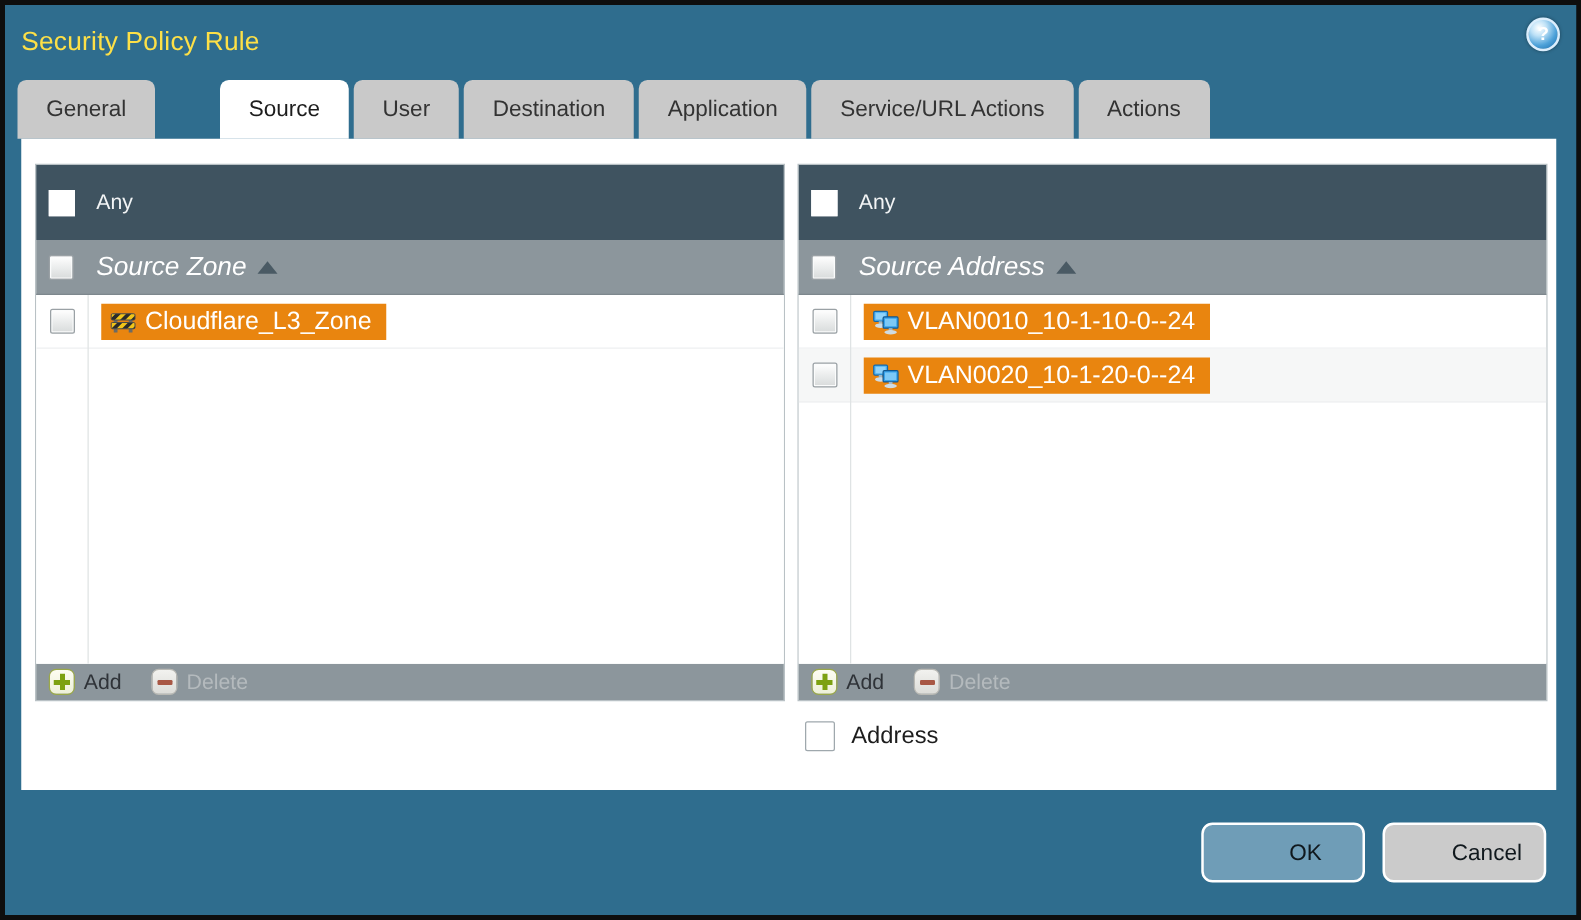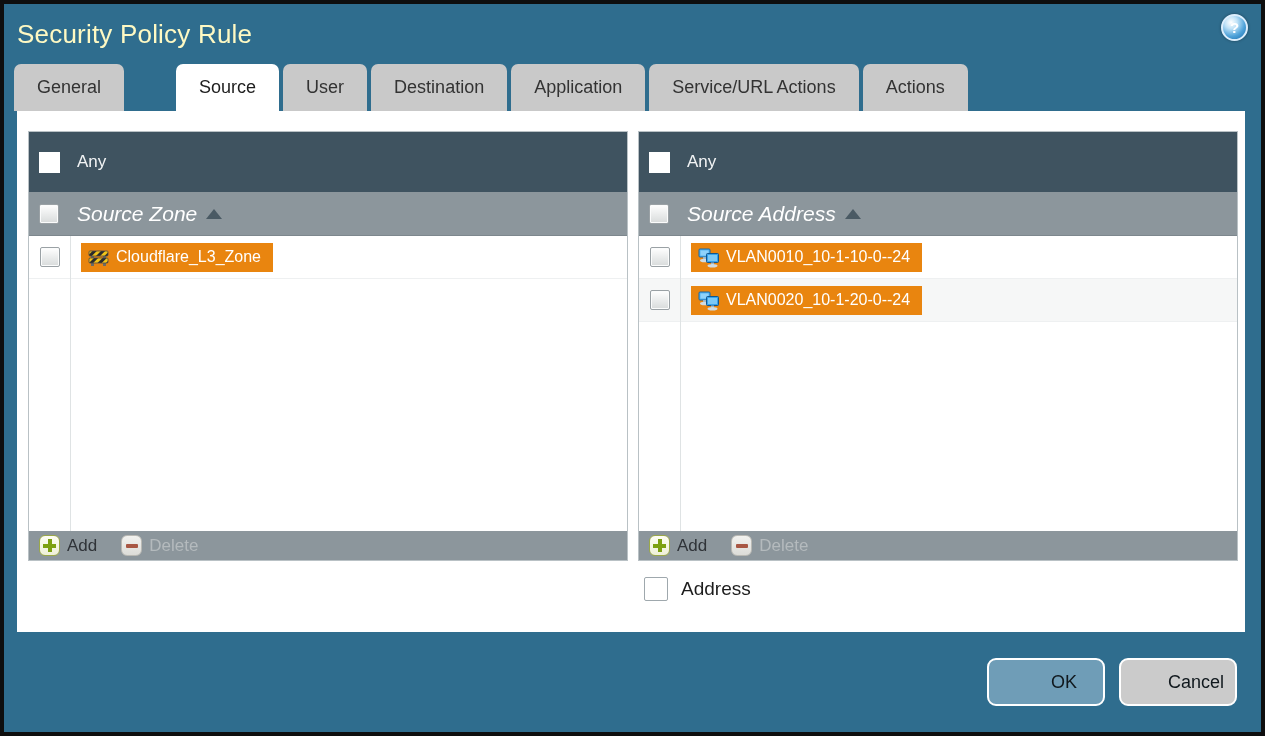--- a/index.html
+++ b/index.html
@@ -4,21 +4,21 @@
 <style>
   * { margin:0; padding:0; box-sizing:border-box; }
   html,body { width:1265px; height:736px; }
   body { font-family:"Liberation Sans", sans-serif; }
 
   .frame { width:1265px; height:736px; background:#0e0e0e; padding:4px; }
   .dialog { position:relative; width:100%; height:100%; background:#2f6d8e; overflow:hidden; }
 
   
   .titlebar { height:60px; display:flex; align-items:center; padding-left:13px; }
-  .titlebar .title { color:#fef9c3; font-size:26px; letter-spacing:.2px; }
+  .titlebar .title { color:#fde047; font-size:21px; letter-spacing:.2px; }
   .help-btn { position:absolute; top:10px; right:13px; width:27px; height:27px; border-radius:50%;
     background:radial-gradient(circle at 35% 28%, #ffffff 0%, #bfe2f7 28%, #4ea2d9 62%, #1668a8 100%);
     border:2px solid #dceefc; color:#ffffff; font-size:15px; font-weight:bold;
     display:flex; align-items:center; justify-content:center; cursor:pointer;
     box-shadow:0 0 3px rgba(0,0,0,.4); }
 
   
   .tabs { display:flex; gap:4px; padding-left:10px; height:47px; }
   .tab { background:#c9c9c9; color:#333; font-size:18px; border-radius:7px 7px 0 0;
     padding:0 23px; display:flex; align-items:center; cursor:pointer; white-space:nowrap; }
@@ -43,21 +43,21 @@
     background:linear-gradient(180deg,#ffffff 0%,#e9ebeb 55%,#d8dbdb 100%);
     box-shadow:inset 0 0 0 1px #fbfcfc; cursor:pointer; flex:none; }
 
   .panel-body { flex:1; background:#ffffff; overflow:hidden; position:relative; }
   .cb-col-line { position:absolute; top:0; bottom:0; left:41px; width:1px; background:#dfe3e4; }
 
   .row { height:43px; display:flex; align-items:center; border-bottom:1px solid #eef0f1; cursor:pointer; }
   .row.alt { background:#f6f7f7; }
   .row .cell-cb { width:41px; display:flex; justify-content:center; flex:none; }
   .tag { display:inline-flex; align-items:center; gap:7px; background:#e9850f; color:#ffffff;
-    font-size:16px; height:29px; padding:0 12px 0 7px; margin-left:11px; white-space:nowrap; }
+    font-size:20px; height:29px; padding:0 12px 0 7px; margin-left:11px; white-space:nowrap; }
 
   .panel-footer { height:29px; background:#8c969c; display:flex; align-items:center;
     padding-left:10px; gap:24px; flex:none; }
   .ftr-btn { display:flex; align-items:center; gap:7px; cursor:pointer; }
   .ftr-btn .txt { font-size:17px; color:#2f3338; }
   .ftr-btn.disabled .txt { color:#b4babd; cursor:default; }
   .icon-box { width:21px; height:21px; border-radius:6px; display:flex; align-items:center; justify-content:center; }
   .icon-add { background:linear-gradient(180deg,#fdfdf2,#eef0d8); border:1px solid #9aa84a; }
   .icon-del { background:linear-gradient(180deg,#f2f2ef,#dcdcd8); border:1px solid #b9b9b4; }
   .plus { position:relative; width:13px; height:13px; }
@@ -66,21 +66,21 @@
   .plus:after { top:4.5px; left:0; width:13px; height:4px; }
   .minus { width:12px; height:4px; background:#a85744; border-radius:1px; }
 
   .negate-row { display:flex; align-items:center; margin:16px 0 0 627px; gap:13px; }
   .cb-negate { width:24px; height:24px; background:#ffffff; border:1px solid #9fa8ad; border-radius:2px; cursor:pointer; }
   .negate-row .label { font-size:19px; color:#1d1d1d; }
 
   
   .bottom-bar { position:absolute; left:0; right:0; bottom:0; height:102px;
     display:flex; justify-content:flex-end; align-items:flex-start; padding:28px 24px 0 0; gap:14px; }
-  .btn { width:118px; height:48px; border-radius:9px; border:2px solid #ffffff; font-size:18px;
+  .btn { width:131px; height:48px; border-radius:9px; border:2px solid #ffffff; font-size:18px;
     color:#10181d; display:flex; align-items:center; justify-content:center; cursor:pointer;
     font-family:"Liberation Sans", sans-serif;padding-left:36px; }
   .btn-ok { background:#6f9db7; }
   .btn-cancel { background:#cbcbcb; }
 
   .icon-svg { display:block; }
 </style>
 </head>
 <body>
 

